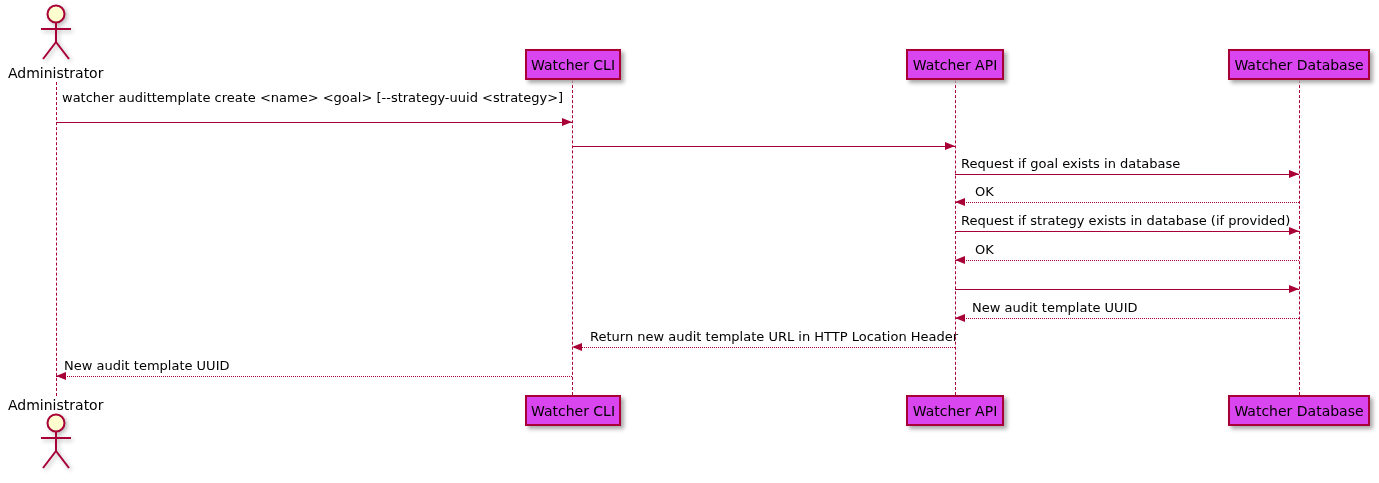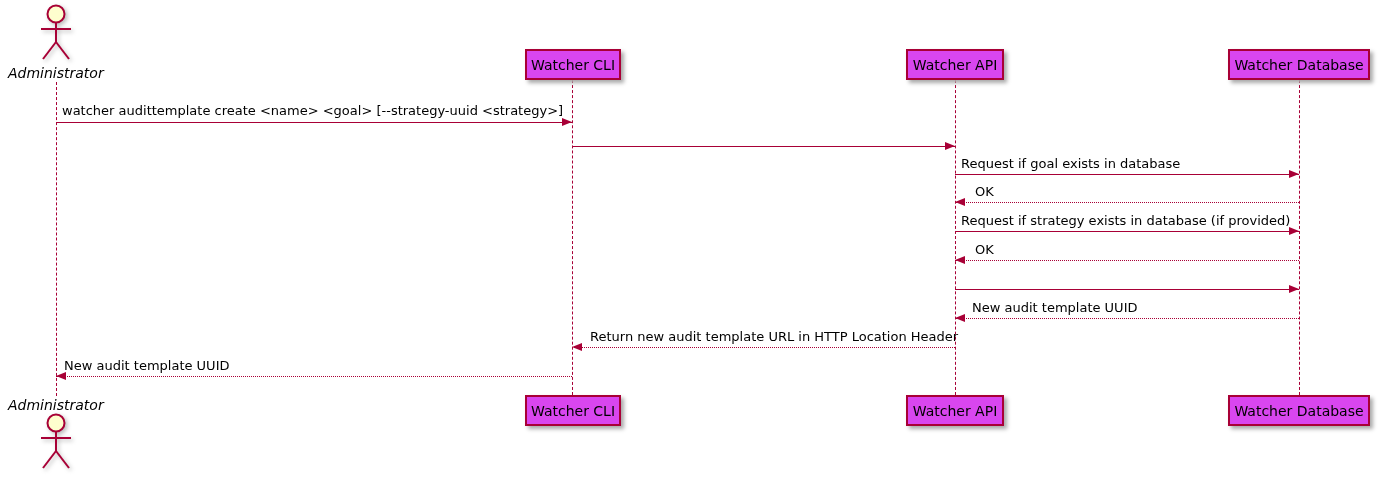--- a/index.html
+++ b/index.html
@@ -8,21 +8,21 @@
     font-family:"DejaVu Sans", sans-serif;color:#000;
   }
   .lifeline{position:absolute;width:0;border-left:1px dashed #A80036;}
   .pbox{
     position:absolute;height:31px;box-sizing:border-box;
     background:#d946ef;border:2px solid #A80036;
     display:flex;align-items:center;justify-content:center;
     font-size:14px;color:#000;white-space:nowrap;
     box-shadow:3px 3px 4px #aaaaaa;
   }
-  .actor-label{position:absolute;font-size:14px;color:#000;white-space:nowrap;font-style:italic;}
+  .actor-label{position:absolute;font-size:14px;color:#000;white-space:nowrap;}
   .actor-svg{position:absolute;filter:drop-shadow(2.5px 2.5px 2px #bbbbbb);}
   .msg-label{position:absolute;font-size:13px;color:#000;white-space:nowrap;}
   .msg-line{position:absolute;height:0;}
   .msg-line.solid{border-top:1px solid #A80036;}
   .msg-line.dotted{border-top:1px dotted #A80036;}
   .arrowhead{position:absolute;width:0;height:0;border-top:4px solid transparent;border-bottom:4px solid transparent;}
   .arrowhead.right{border-left:10px solid #A80036;}
   .arrowhead.left{border-right:10px solid #A80036;}
 </style>
 </head>
@@ -41,21 +41,21 @@
     <line x1="6" y1="25" x2="36" y2="25" stroke="#A80036" stroke-width="2"></line>
     <line x1="21" y1="38" x2="8" y2="55" stroke="#A80036" stroke-width="2"></line>
     <line x1="21" y1="38" x2="34" y2="55" stroke="#A80036" stroke-width="2"></line>
   </svg>
   <div class="actor-label" style="left:8px;top:65px;">Administrator</div>
 
   <div class="pbox" style="left:525px;top:49px;width:96px;">Watcher CLI</div>
   <div class="pbox" style="left:906px;top:49px;width:98px;">Watcher API</div>
   <div class="pbox" style="left:1228px;top:49px;width:142px;">Watcher Database</div>
 
-  <div class="msg-label" style="left:62px;top:103px;">watcher audittemplate create &lt;name&gt; &lt;goal&gt; [--strategy-uuid &lt;strategy&gt;]</div>
+  <div class="msg-label" style="left:62px;top:90px;">watcher audittemplate create &lt;name&gt; &lt;goal&gt; [--strategy-uuid &lt;strategy&gt;]</div>
   <div class="msg-line solid" style="left:56px;top:122px;width:516px;"></div>
   <div class="arrowhead right" style="left:562px;top:118px;"></div>
 
   <div class="msg-line solid" style="left:572px;top:146px;width:383px;"></div>
   <div class="arrowhead right" style="left:945px;top:142px;"></div>
 
   <div class="msg-label" style="left:961px;top:156px;">Request if goal exists in database</div>
   <div class="msg-line solid" style="left:955px;top:174px;width:344px;"></div>
   <div class="arrowhead right" style="left:1289px;top:170px;"></div>
 

